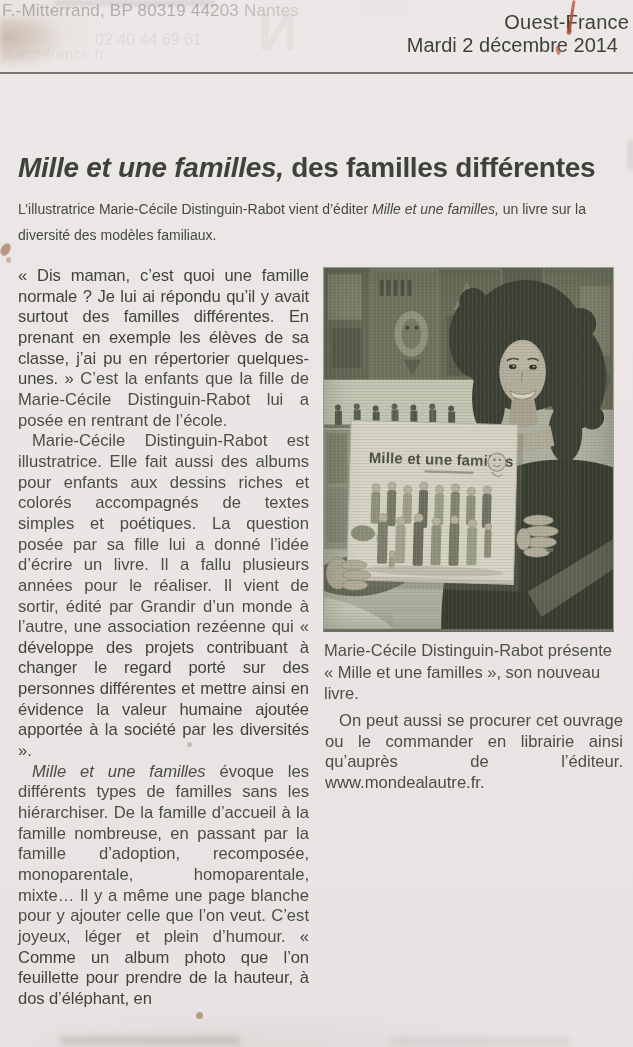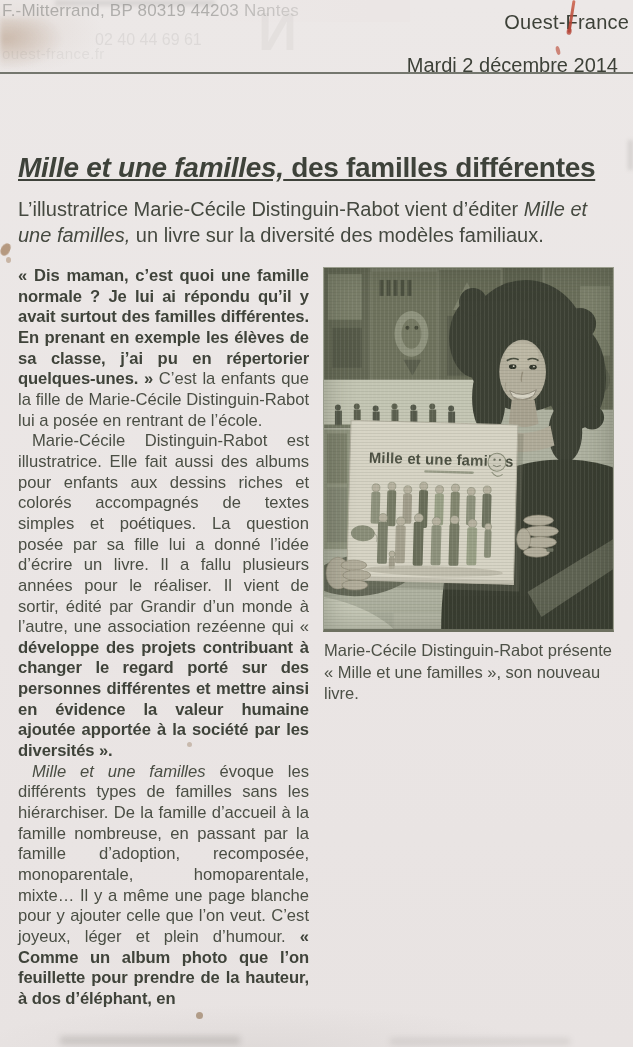--- a/index.html
+++ b/index.html
@@ -16,42 +16,42 @@
   .abs{position:absolute;}
   
   .ghost-address{left:2px; top:1px; font-size:17px; color:#5e605c; opacity:.42; letter-spacing:.2px; white-space:nowrap;}
   .ghost-fade{left:210px; top:0; width:200px; height:22px;
     background:linear-gradient(90deg, rgba(235,230,229,0), #ebe6e5 80%);}
   .ghost-phone{left:95px; top:31px; font-size:16px; color:#5e605c; opacity:.10; white-space:nowrap;}
   .ghost-email{left:2px; top:45px; font-size:15px; color:#5e605c; opacity:.08; letter-spacing:.4px; white-space:nowrap;}
   .ghost-n{left:258px; top:4px; font-size:54px; font-weight:bold; color:#707266; opacity:.06;
     transform:scaleX(-1); line-height:1;}
   .brand{right:4px; top:11px; font-size:20px; color:#3d4138; letter-spacing:.2px; white-space:nowrap;}
-  .masthead-date{right:15px; top:34px; font-size:20px; color:#3d4138; white-space:nowrap;margin-top:20px;}
+  .masthead-date{right:15px; top:34px; font-size:20px; color:#3d4138; white-space:nowrap;}
   .red-stroke{left:570px; top:0px; width:3px; height:33px;
     background:linear-gradient(180deg,#cf6a53,#a83326); border-radius:2px;
     transform:rotate(9deg); opacity:.9;}
   .red-stroke::after{content:""; position:absolute; left:-1px; bottom:-2px; width:5px; height:7px;
     background:#b23a2a; border-radius:50%; opacity:.8;}
   .red-comma{left:556px; top:46px; width:4px; height:9px; background:#c05a47; border-radius:50%;
     transform:rotate(-15deg); opacity:.7;}
   .rule{left:0; top:72px; width:633px; height:2px; background:#565a50; opacity:.8;}
   
   .headline{left:18px; top:152px; width:600px; font-size:28px; font-weight:bold;
-    color:#3e423a; letter-spacing:-.3px; white-space:nowrap;text-decoration:underline;}
+    color:#3e423a; letter-spacing:-.3px; white-space:nowrap;}
   .headline .it{font-style:italic;}
-  .subhead{left:18px; top:197px; width:596px; font-size:20px; line-height:25.5px; color:#454940;}
+  .subhead{left:18px; top:197px; width:596px; font-size:14px; line-height:25.5px; color:#454940;}
   
   .bodycol{font-size:16.6px; line-height:20.65px; text-align:justify; color:#4a4e44; hyphens:auto;}
   .col-left{left:18px; top:266px; width:291px;}
   .col-right{left:325px; top:711px; width:298px;}
   .para{margin:0;}
   .para.indent{text-indent:14px;}
   .seg-r{font-weight:normal;}
-  .seg-b{font-weight:bold; color:#3f433a; letter-spacing:-.1px;}
+  .seg-b{font-weight:normal; color:#3f433a; letter-spacing:-.1px;}
   .seg-i{font-style:italic;}
   
   .photo-wrap{left:323px; top:267px; width:291px; height:365px;
     border:1px solid #9a9d8d; border-bottom:3px solid #6d7060; box-sizing:border-box;
     background:#aeb1a0;}
   .photo-wrap svg{display:block; width:100%; height:100%;}
   .photo-wrap .grain{position:absolute; inset:0; pointer-events:none;
     background:
       repeating-linear-gradient(0deg, rgba(62,66,52,.10) 0 1px, rgba(0,0,0,0) 1px 3px),
       repeating-linear-gradient(90deg, rgba(225,227,214,.09) 0 1px, rgba(0,0,0,0) 1px 4px);}
@@ -96,20 +96,21 @@
 
   <h1 class="abs headline" style="margin:0"><span class="it">Mille et une familles,</span><span> des familles différentes</span></h1>
   <div class="abs subhead"><span class="seg-r">L’illustratrice Marie-Cécile Distinguin-Rabot vient d’éditer </span><span class="seg-i">Mille et une familles,</span><span class="seg-r"> un livre sur la diversité des modèles familiaux.</span></div>
 
   <div class="abs bodycol col-left">
       <p class="para"><span class="seg-b">« Dis maman, c’est quoi une famille normale ? Je lui ai répondu qu’il y avait surtout des familles différentes. En prenant en exemple les élèves de sa classe, j’ai pu en répertorier quelques-unes. » </span><span class="seg-r">C’est la enfants que la fille de Marie-Cécile Distinguin-Rabot lui a posée en rentrant de l’école.</span></p>
       <p class="para indent"><span class="seg-r">Marie-Cécile Distinguin-Rabot est illustratrice. Elle fait aussi des albums pour enfants aux dessins riches et colorés accompagnés de textes simples et poétiques. La question posée par sa fille lui a donné l’idée d’écrire un livre. Il a fallu plusieurs années pour le réaliser. Il vient de sortir, édité par Grandir d’un monde à l’autre, une association rezéenne qui « </span><span class="seg-b">développe des projets contribuant à changer le regard porté sur des personnes différentes et mettre ainsi en évidence la valeur humaine ajoutée apportée à la société par les diversités ».</span></p>
       <p class="para indent"><span class="seg-i">Mille et une familles</span><span class="seg-r"> évoque les différents types de familles sans les hiérarchiser. De la famille d’accueil à la famille nombreuse, en passant par la famille d’adoption, recomposée, monoparentale, homoparentale, mixte… Il y a même une page blanche pour y ajouter celle que l’on veut. C’est joyeux, léger et plein d’humour. </span><span class="seg-b">« Comme un album photo que l’on feuillette pour prendre de la hauteur, à dos d’éléphant, en</span></p>
     </div>
   <div class="abs bodycol col-right">
+      <p class="para indent"><span class="seg-r">On peut aussi se procurer cet ouvrage ou le commander en librairie ainsi qu’auprès de l’éditeur. www.mondealautre.fr.</span></p>
     </div>
 
   <div class="abs photo-wrap">
     <svg viewBox="0 0 291 362" preserveAspectRatio="none">
       <rect x="0" y="0" width="291" height="362" fill="#aeb1a0"></rect>
 
       <g>
         <rect x="0" y="0" width="291" height="128" fill="#787c68"></rect>
         <rect x="0" y="0" width="46" height="124" fill="#636754"></rect>
         <rect x="4" y="6" width="34" height="46" fill="#7e826d" opacity=".85"></rect>

